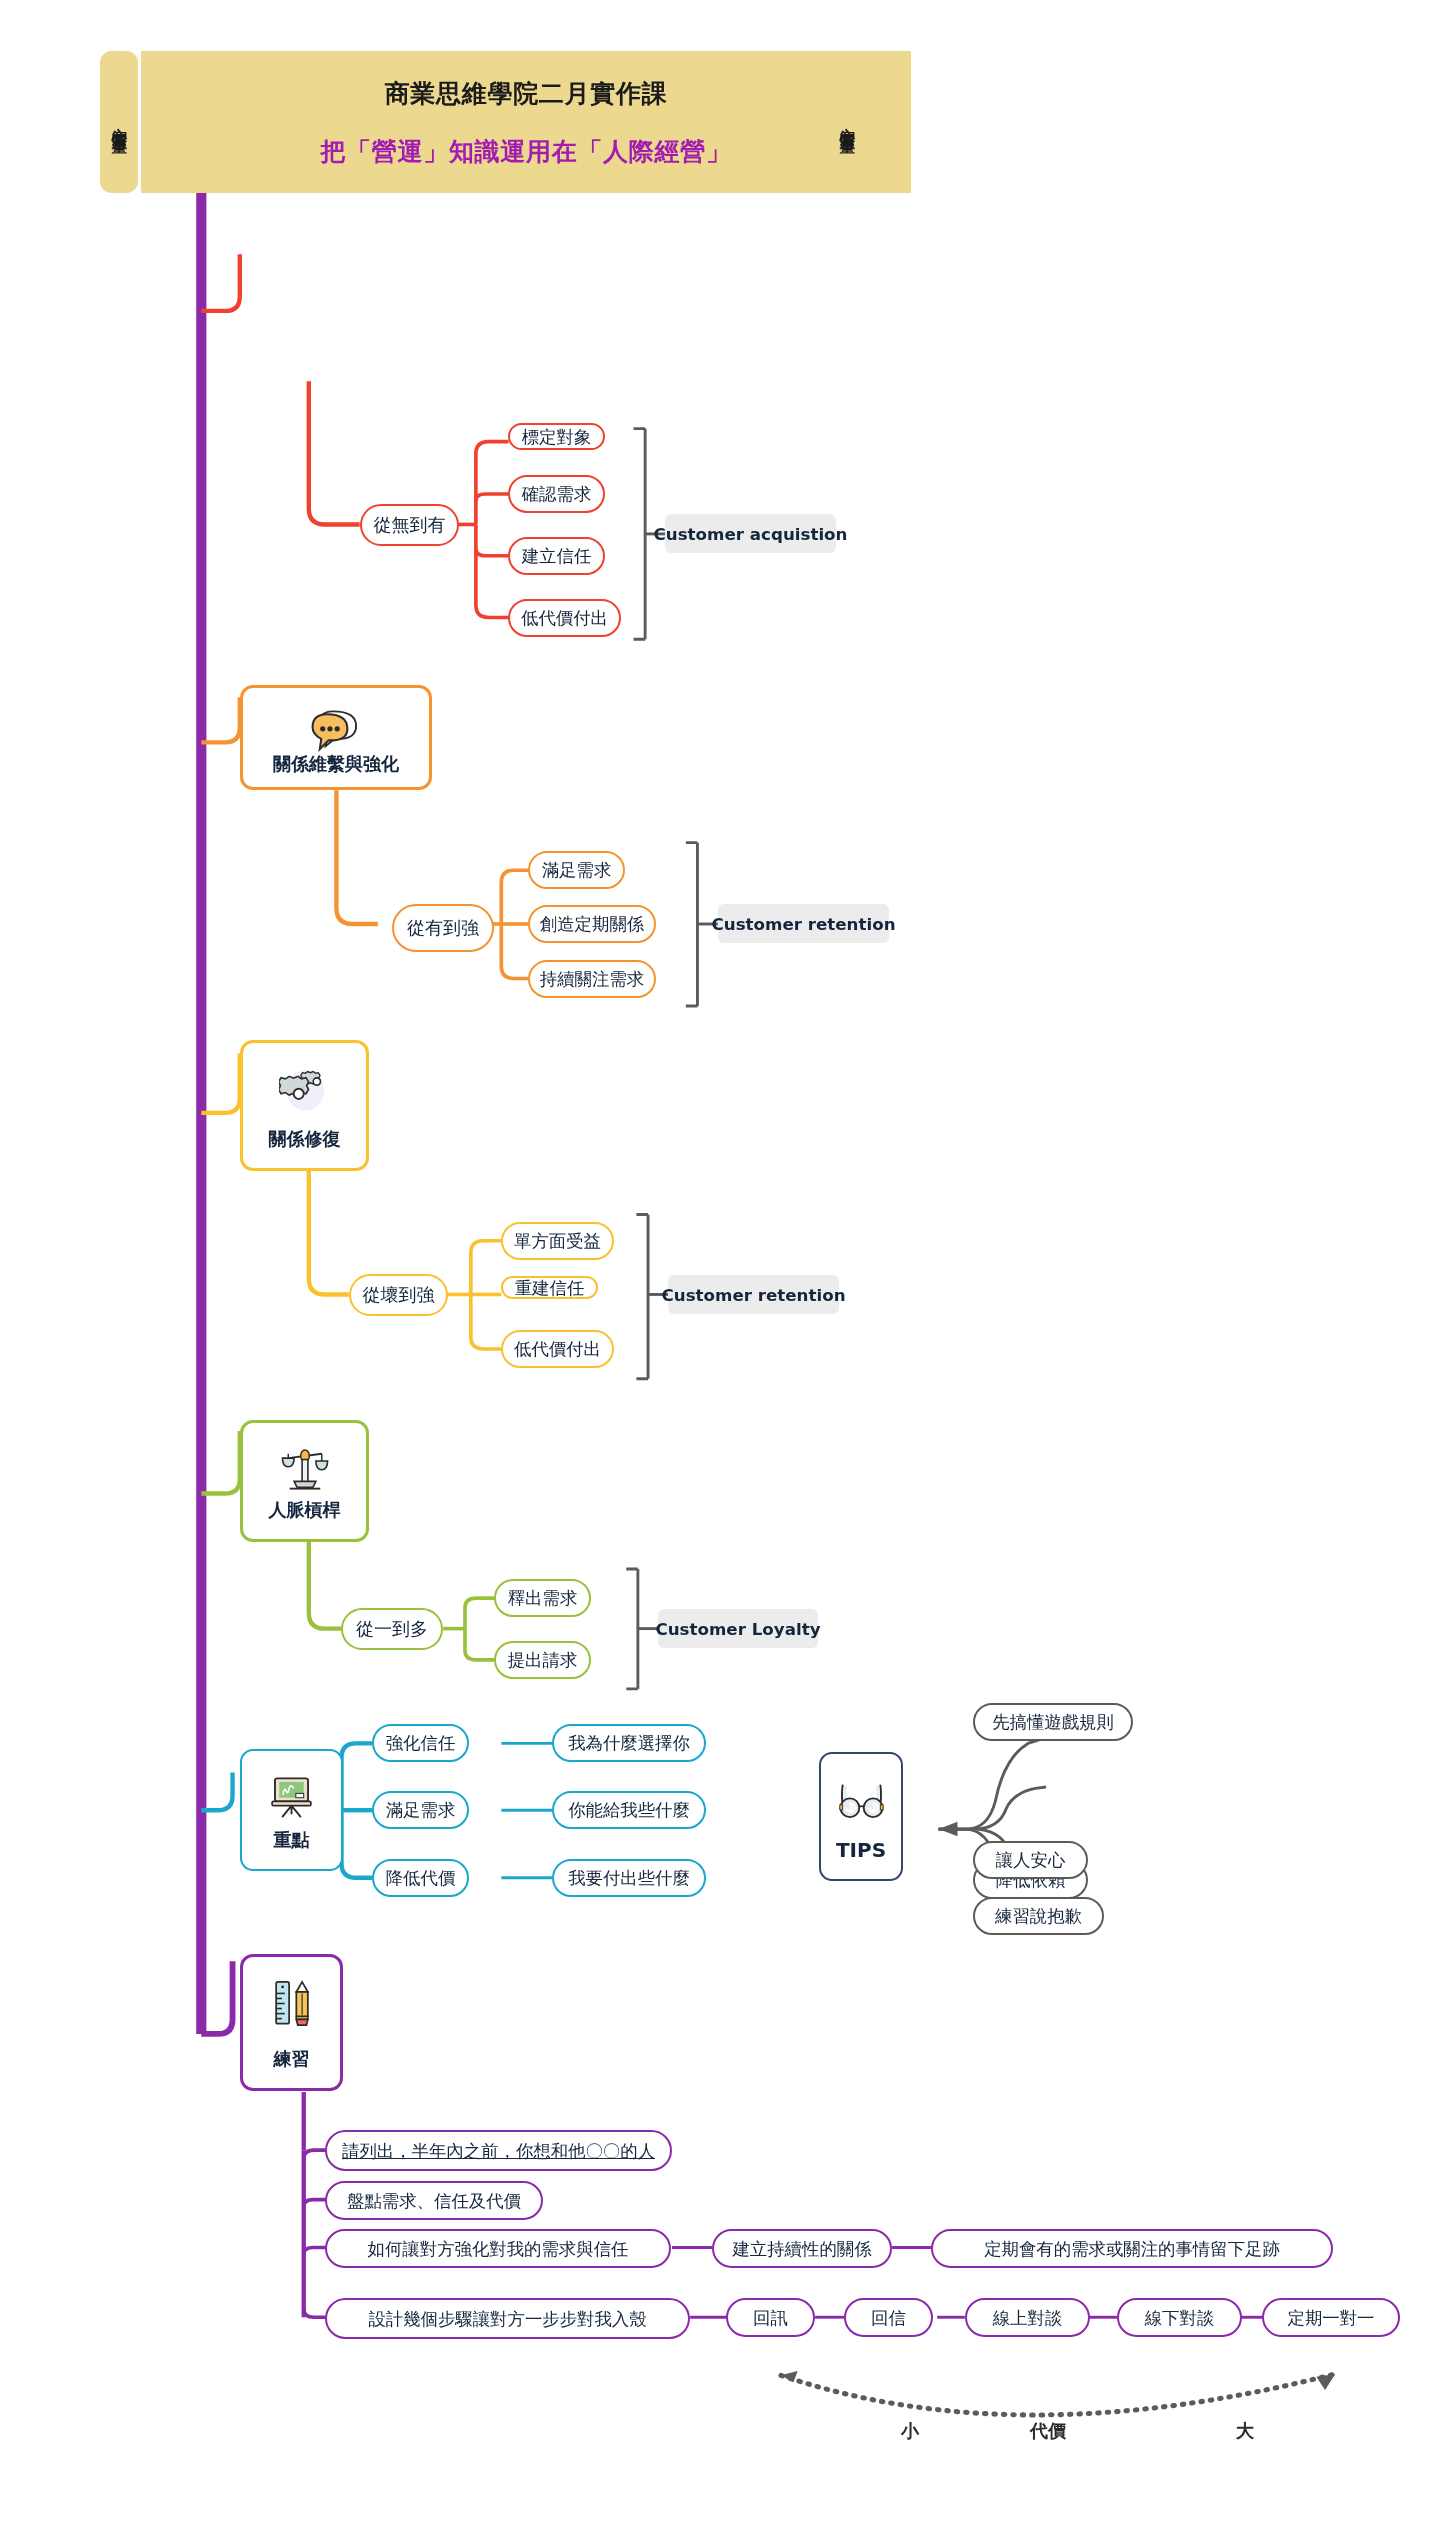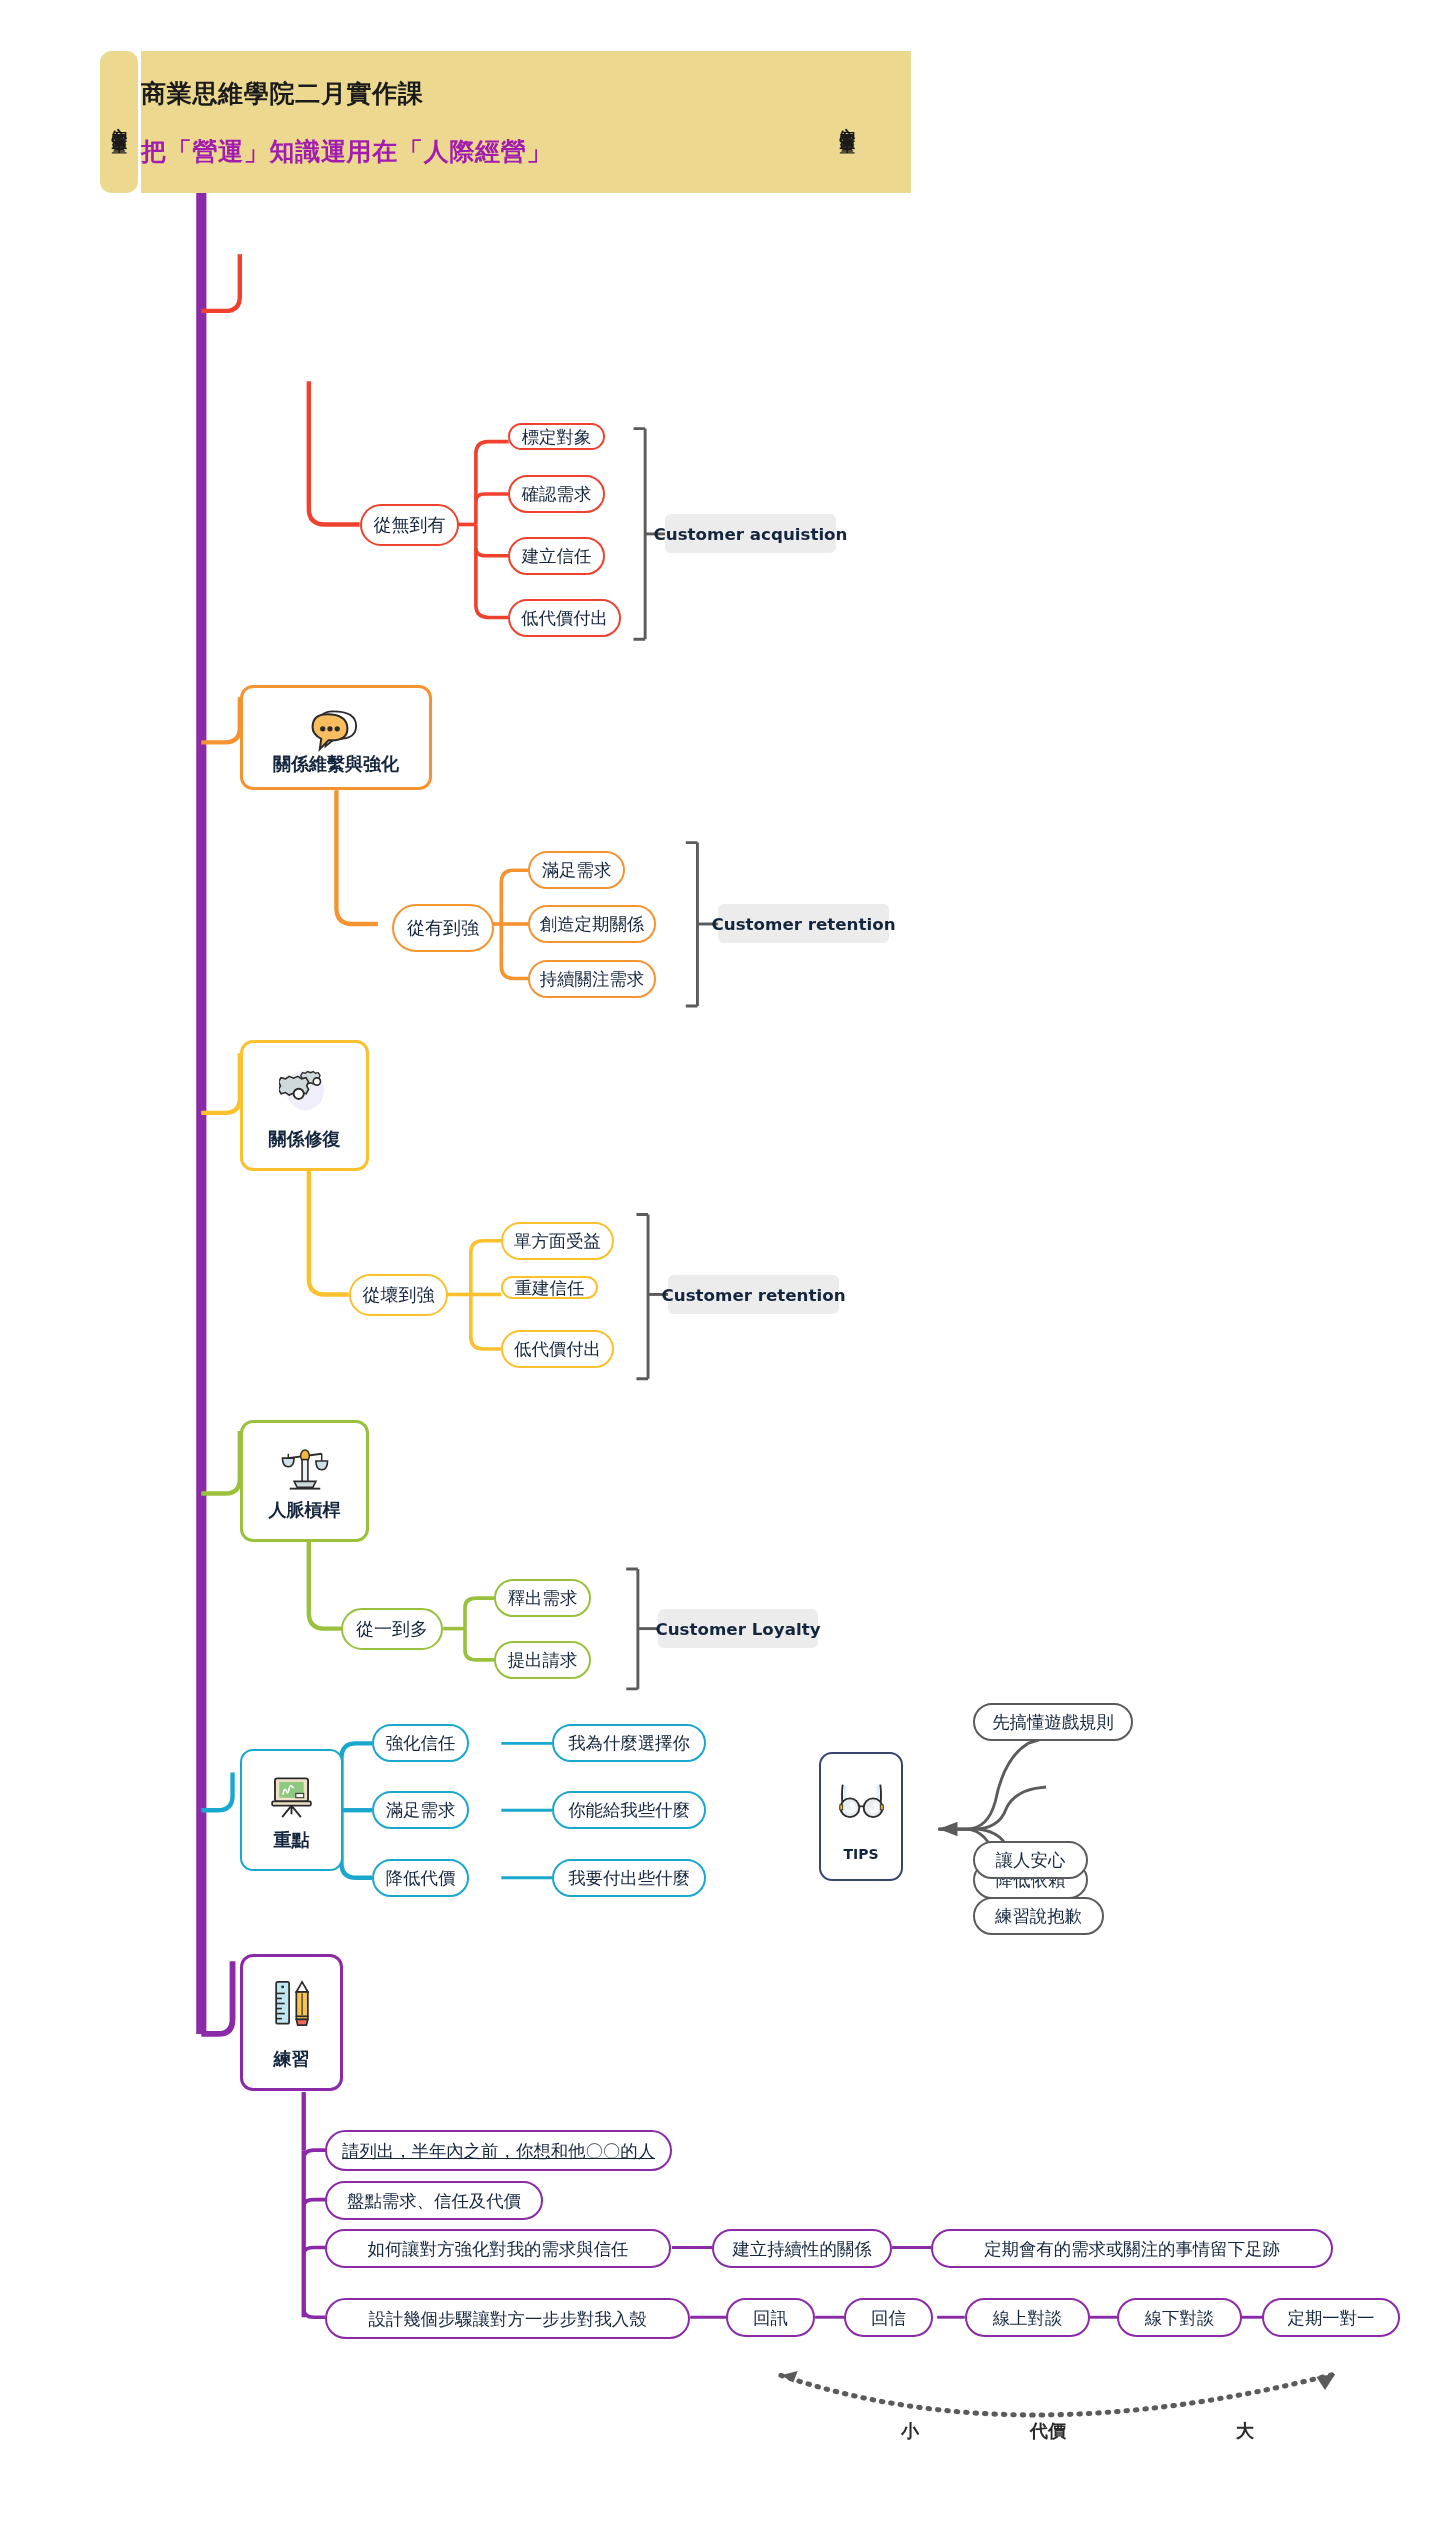--- a/index.html
+++ b/index.html
@@ -26,21 +26,21 @@
     text-orientation:upright;
     font-weight:700;
     font-size:15.3px;
     letter-spacing:2.9px;
     color:#1b1b1b;
     display:flex;align-items:center;justify-content:center;
   }
   .hdr-main{
     position:absolute;
     background:#ecd98f;
-    display:flex;flex-direction:column;align-items:flex-start;justify-content:center;
+    display:flex;flex-direction:column;align-items:center;justify-content:center;
     gap:25px;
   }
   .hdr-line1{font-size:25px;font-weight:700;letter-spacing:0.7px;color:#1b1b1b;}
   .hdr-line2{font-size:25px;font-weight:700;letter-spacing:0.7px;color:#a21caf;}
 
   
   .head-card{
     position:absolute;
     background:#fff;
     border-radius:13px;
@@ -333,21 +333,21 @@
         <path d="M60 8 Q62 22 60 32" stroke="#dff1f7" stroke-width="4" fill="none"></path>
         <circle cx="22" cy="38" r="13" fill="#e8eef0" stroke="#2b2b2b" stroke-width="2.6"></circle>
         <circle cx="54" cy="38" r="13" fill="#e8eef0" stroke="#2b2b2b" stroke-width="2.6"></circle>
         <path d="M22 32 a6 6 0 1 1 -5 6 a4 4 0 1 0 4 -4" stroke="#fff" stroke-width="2.4" fill="none"></path>
         <path d="M54 32 a6 6 0 1 1 -5 6 a4 4 0 1 0 4 -4" stroke="#fff" stroke-width="2.4" fill="none"></path>
         <path d="M35 36 L41 36" stroke="#2b2b2b" stroke-width="2.4"></path>
         <rect x="8" y="34" width="4" height="7" fill="#f0b429" stroke="#2b2b2b" stroke-width="1.2"></rect>
         <rect x="64" y="34" width="4" height="7" fill="#f0b429" stroke="#2b2b2b" stroke-width="1.2"></rect>
       </svg>
     </div>
-    <div class="hl" style="font-size:14px;">TIPS</div>
+    <div class="hl" style="font-size:20px;">TIPS</div>
   </div>
   <div class="pill" style="left:973px;top:1703px;width:160px;height:38px;border-color:#5b5b5b;">
     <span>先搞懂遊戲規則</span>
     </div>
   <div class="pill" style="left:973px;top:1861px;width:115px;height:38px;border-color:#5b5b5b;">
     <span>降低依賴</span>
     </div>
   <div class="pill" style="left:973px;top:1841px;width:115px;height:38px;border-color:#5b5b5b;">
     <span>讓人安心</span>
     </div>

